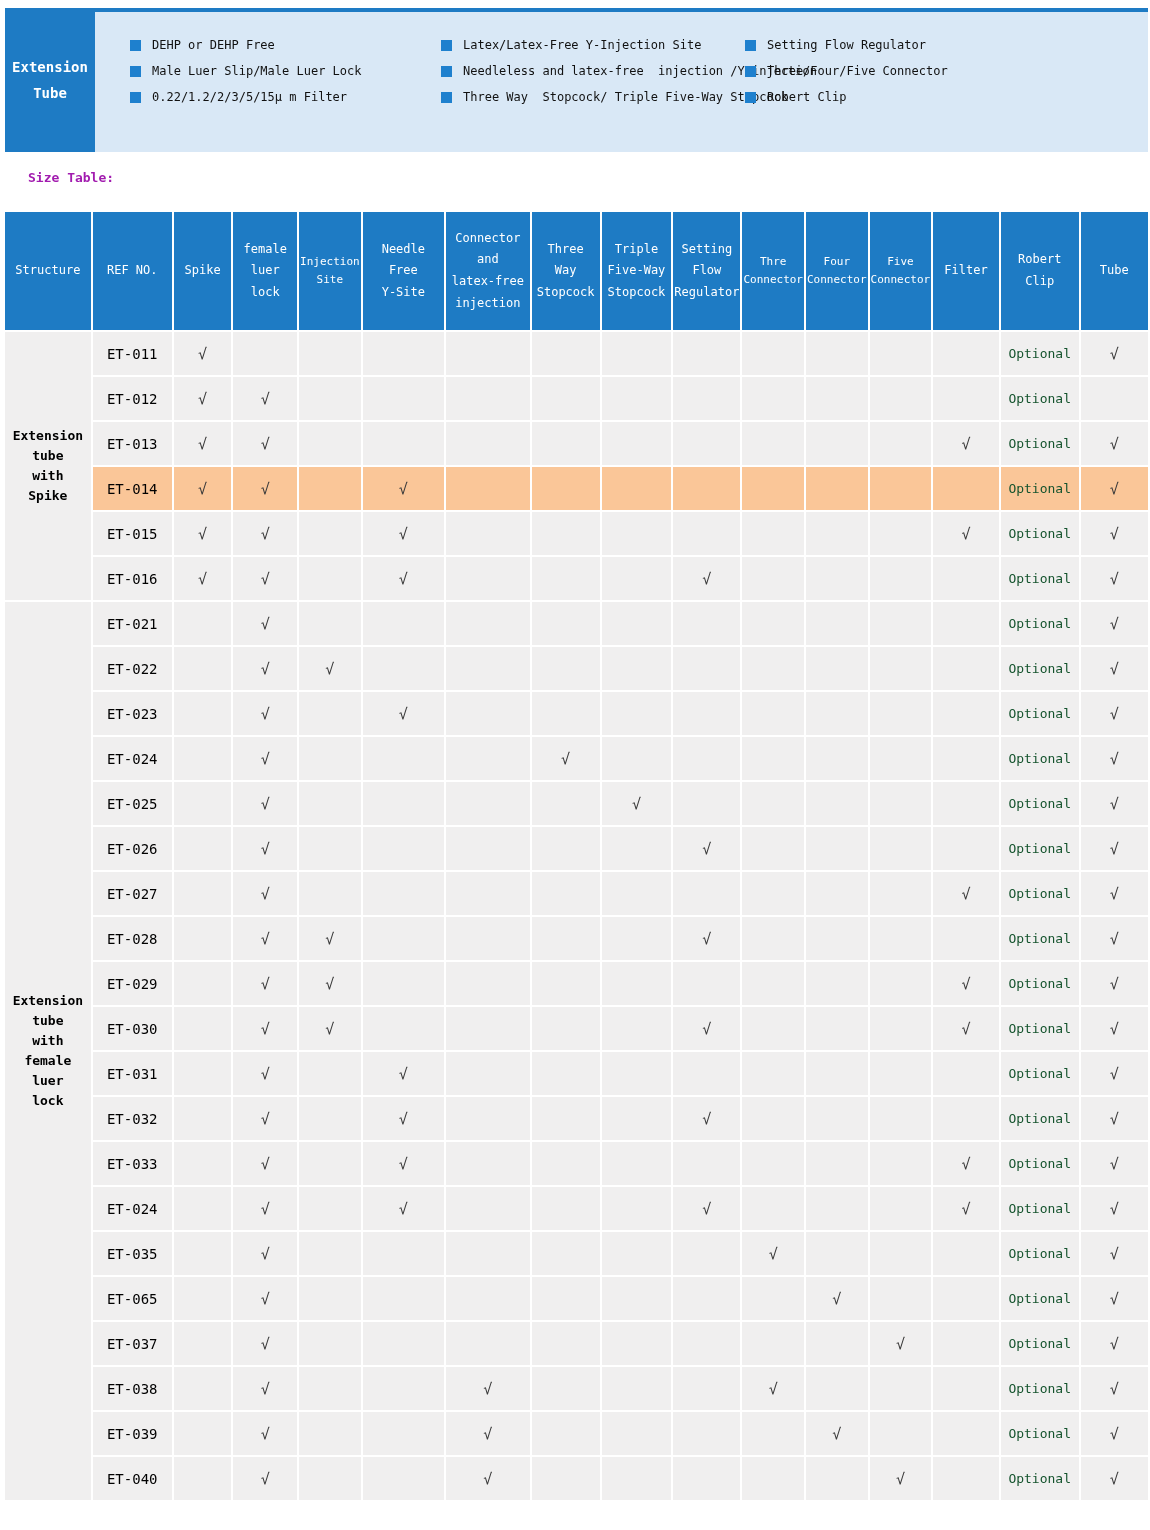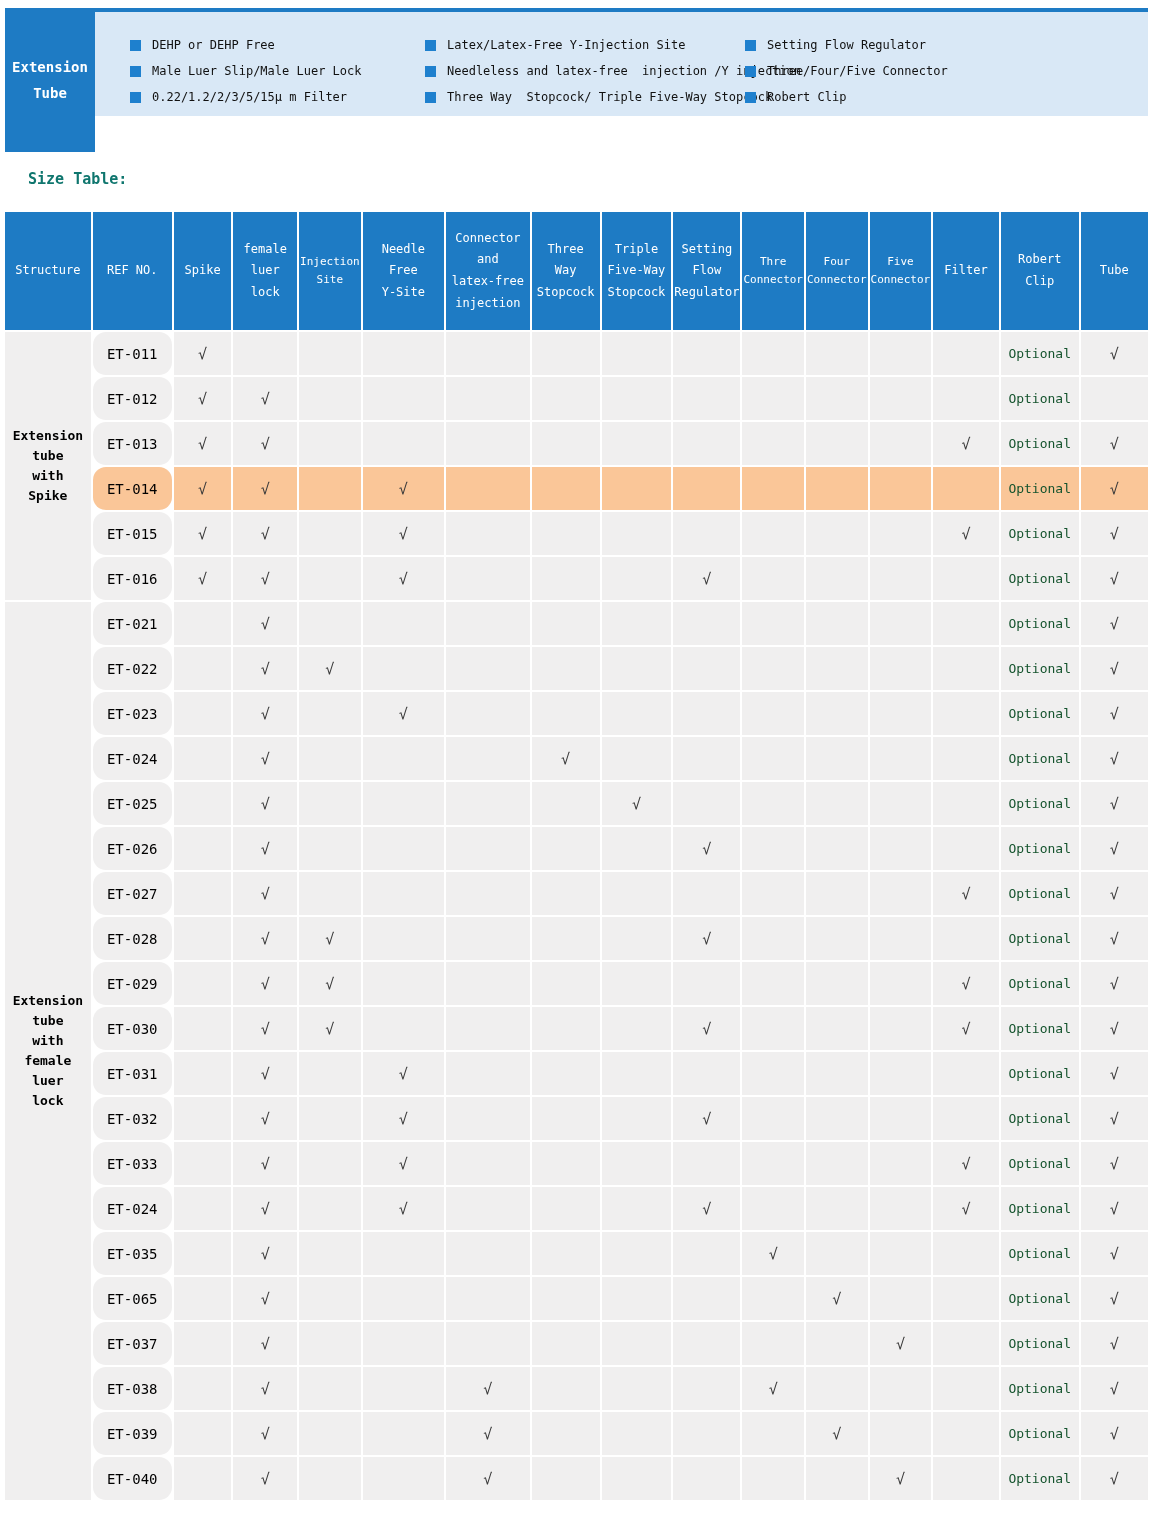--- a/index.html
+++ b/index.html
@@ -20,55 +20,55 @@
   .page{position:relative;width:1150px;height:1530px;overflow:hidden;}
 
   
   .banner{position:absolute;left:5px;top:8px;width:1143px;height:144px;display:flex;}
   .title-box{
     width:90px;height:144px;background:var(--blue);color:#fff;
     display:flex;flex-direction:column;justify-content:center;align-items:center;
     gap:10px;font-size:14px;font-weight:bold;flex:0 0 90px;
   }
   .features{
-    position:relative;flex:1;height:108px;background:var(--panel);
+    position:relative;flex:1;height:144px;background:var(--panel);
     border-top:4px solid var(--blue);
   }
   .feat-col{position:absolute;top:20px;display:flex;flex-direction:column;}
   .feat-item{height:26px;display:flex;align-items:center;}
   .feat-bullet{
     width:11px;height:11px;background:var(--bullet);
     flex:0 0 11px;margin-right:11px;
   }
   .feat-label{font-size:12px;white-space:pre;color:#111;}
   .feat-col.large .feat-label{font-size:15px;}
 
   
   .size-title{
     position:absolute;left:28px;top:170px;margin:0;
-    font-size:15px;font-weight:bold;color:#0f766e;
+    font-size:13px;font-weight:bold;color:#a21caf;
   }
 
   
   table.spec{
     position:absolute;left:3px;top:210px;
     border-collapse:separate;border-spacing:2px;
     table-layout:fixed;background:#fff;
   }
   table.spec th{
     background:var(--blue);color:#fff;font-weight:normal;
     font-size:12px;line-height:1.8;text-align:center;vertical-align:middle;
     white-space:pre-line;height:118px;padding:0 1px;
   }
   table.spec th.small{font-size:11px;line-height:1.6;}
   table.spec td{
     background:var(--rowbg);height:43px;text-align:center;vertical-align:middle;
     padding:0;
   }
-  td.ref-cell{font-size:14px;border-radius:13px;}
+  td.ref-cell{font-size:14px;}
   td.check-cell{font-size:15px;color:var(--check);}
   td.optional-cell{font-size:13px;color:#14532d;}
   td.structure-cell{
     font-size:13px;font-weight:bold;line-height:1.55;white-space:pre-line;
   }
   tr.highlight td:not(.structure-cell){background:var(--highlight);}
 </style>
 </head>
 <body>
 
@@ -87,21 +87,21 @@
           </div>
           <div class="feat-item">
             <span class="feat-bullet"></span>
             <span class="feat-label">Male Luer Slip/Male Luer Lock</span>
           </div>
           <div class="feat-item">
             <span class="feat-bullet"></span>
             <span class="feat-label">0.22/1.2/2/3/5/15μ m Filter</span>
           </div>
         </div>
-        <div class="feat-col" style="left: 330px;">
+        <div class="feat-col" style="left: 346px;">
           <div class="feat-item">
             <span class="feat-bullet"></span>
             <span class="feat-label">Latex/Latex-Free Y-Injection Site</span>
           </div>
           <div class="feat-item">
             <span class="feat-bullet"></span>
             <span class="feat-label">Needleless and latex-free  injection /Y injection</span>
           </div>
           <div class="feat-item">
             <span class="feat-bullet"></span>

